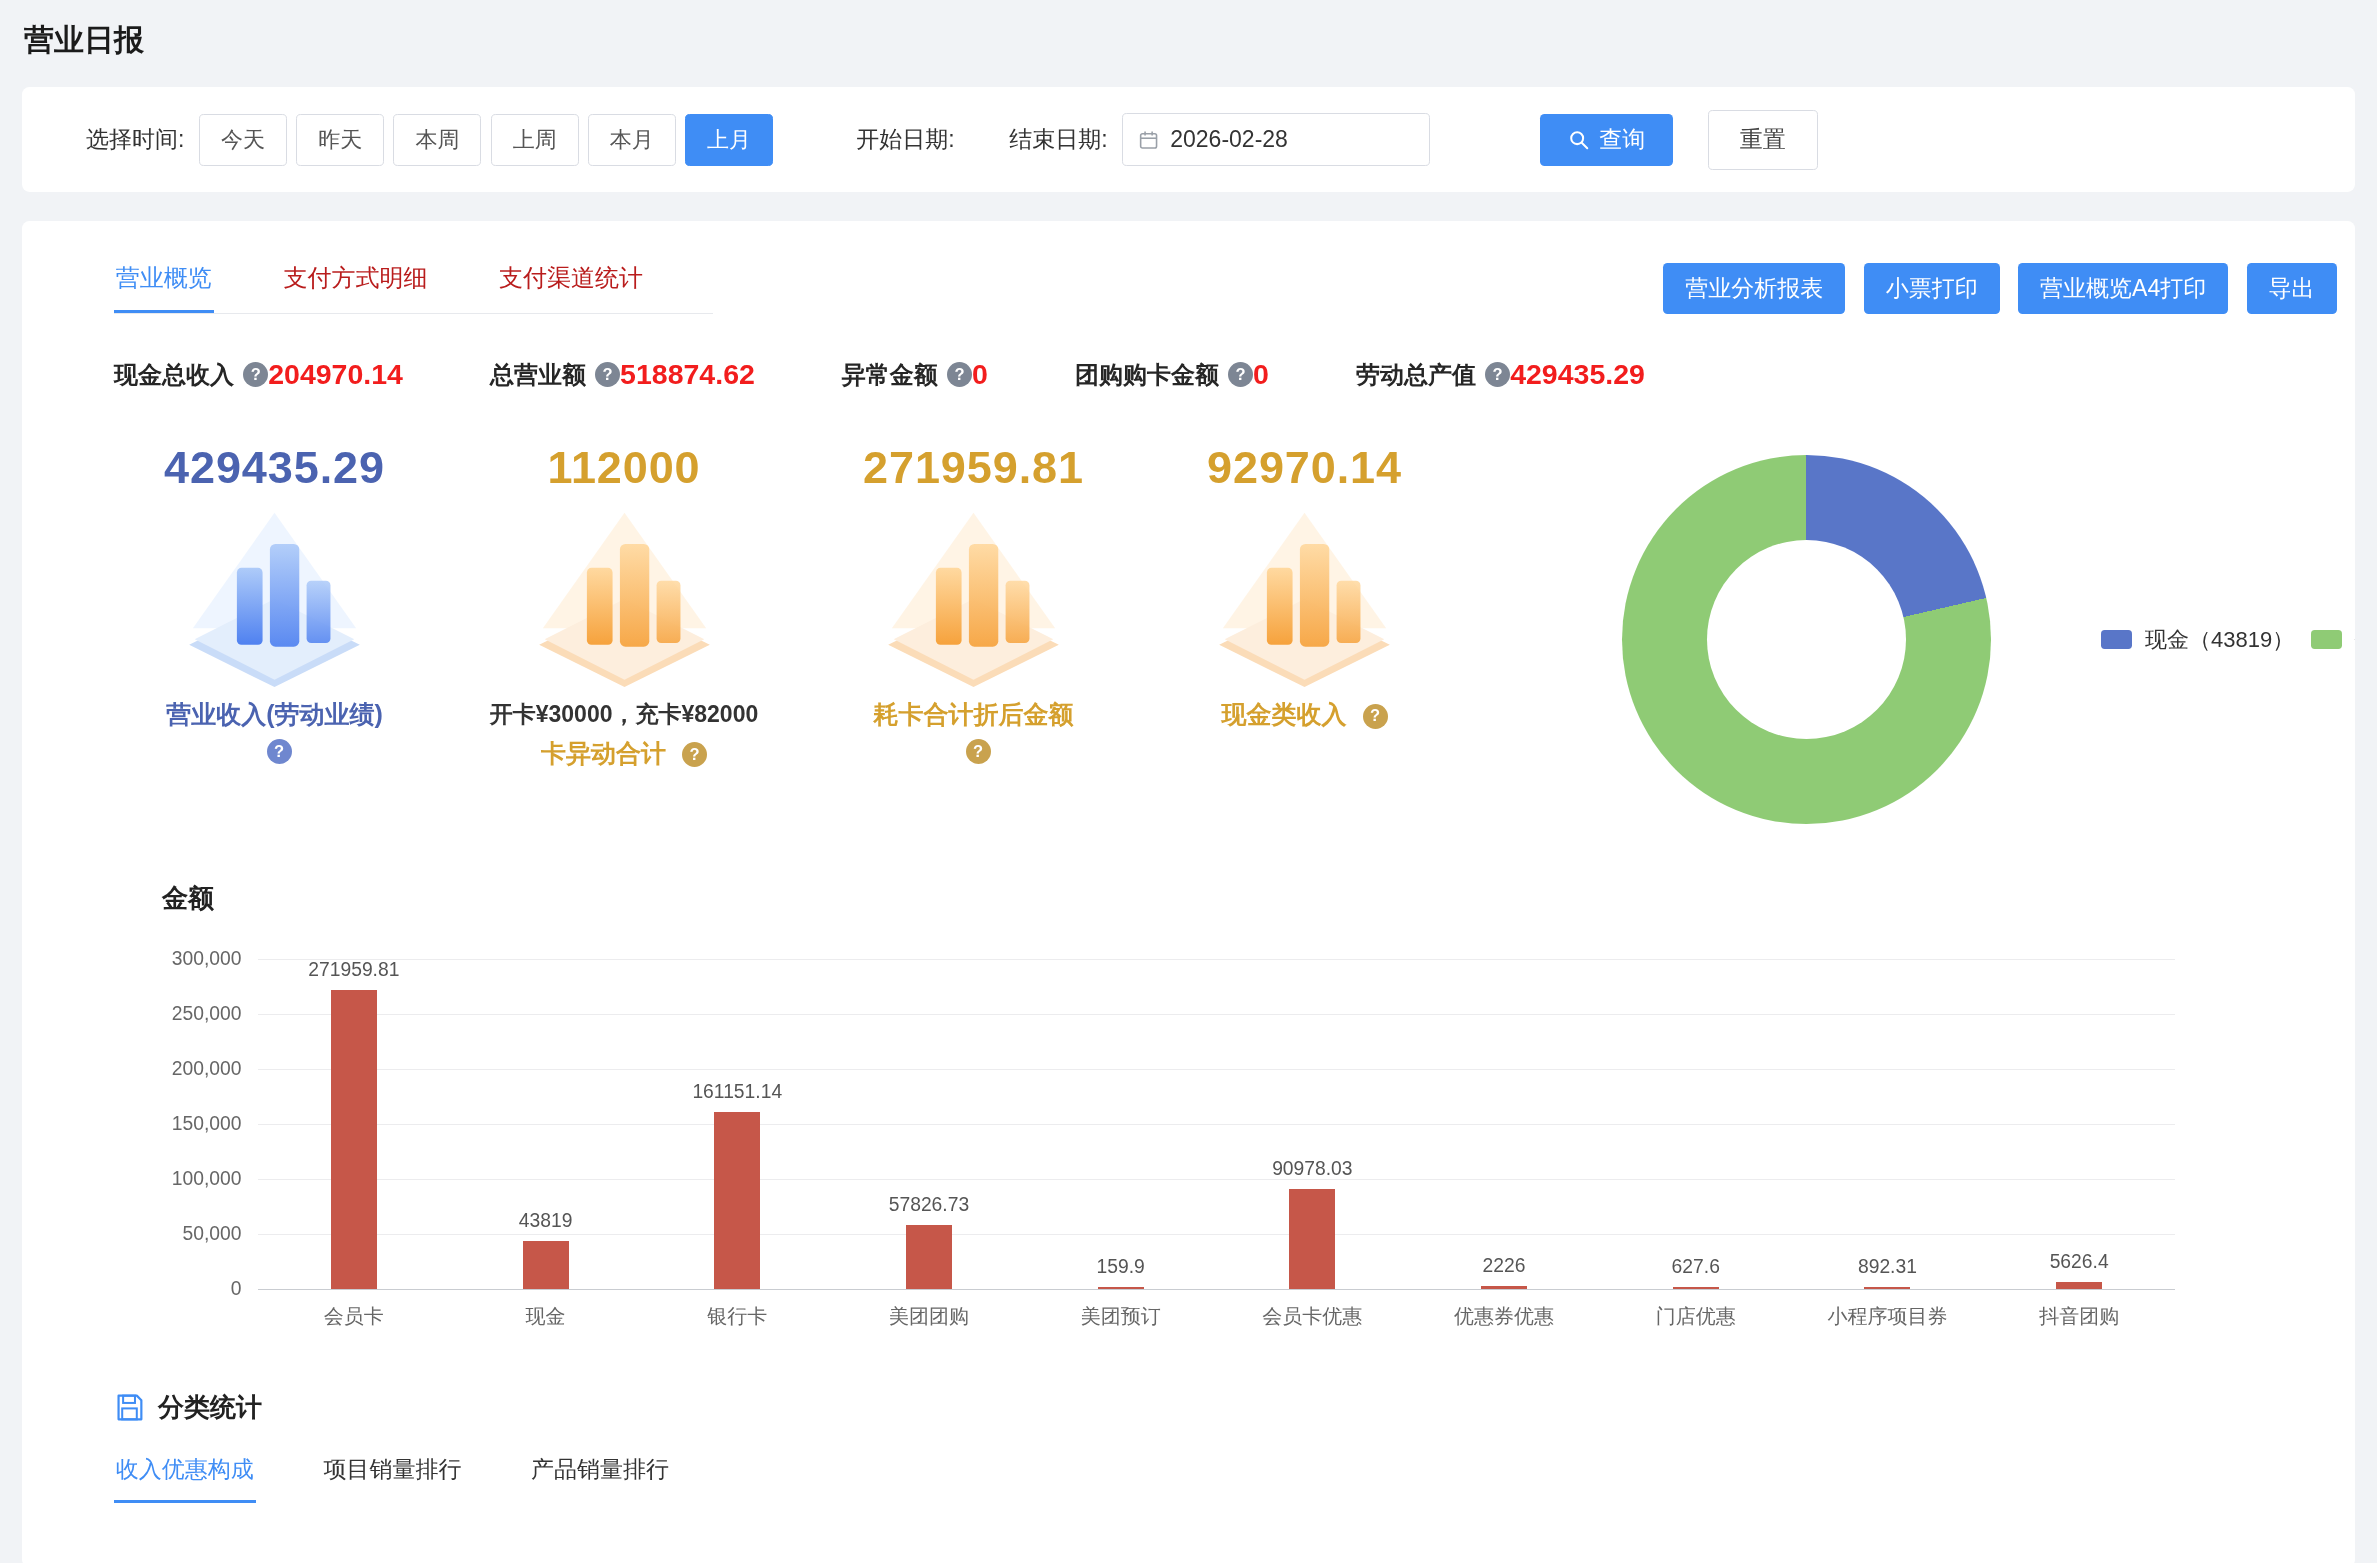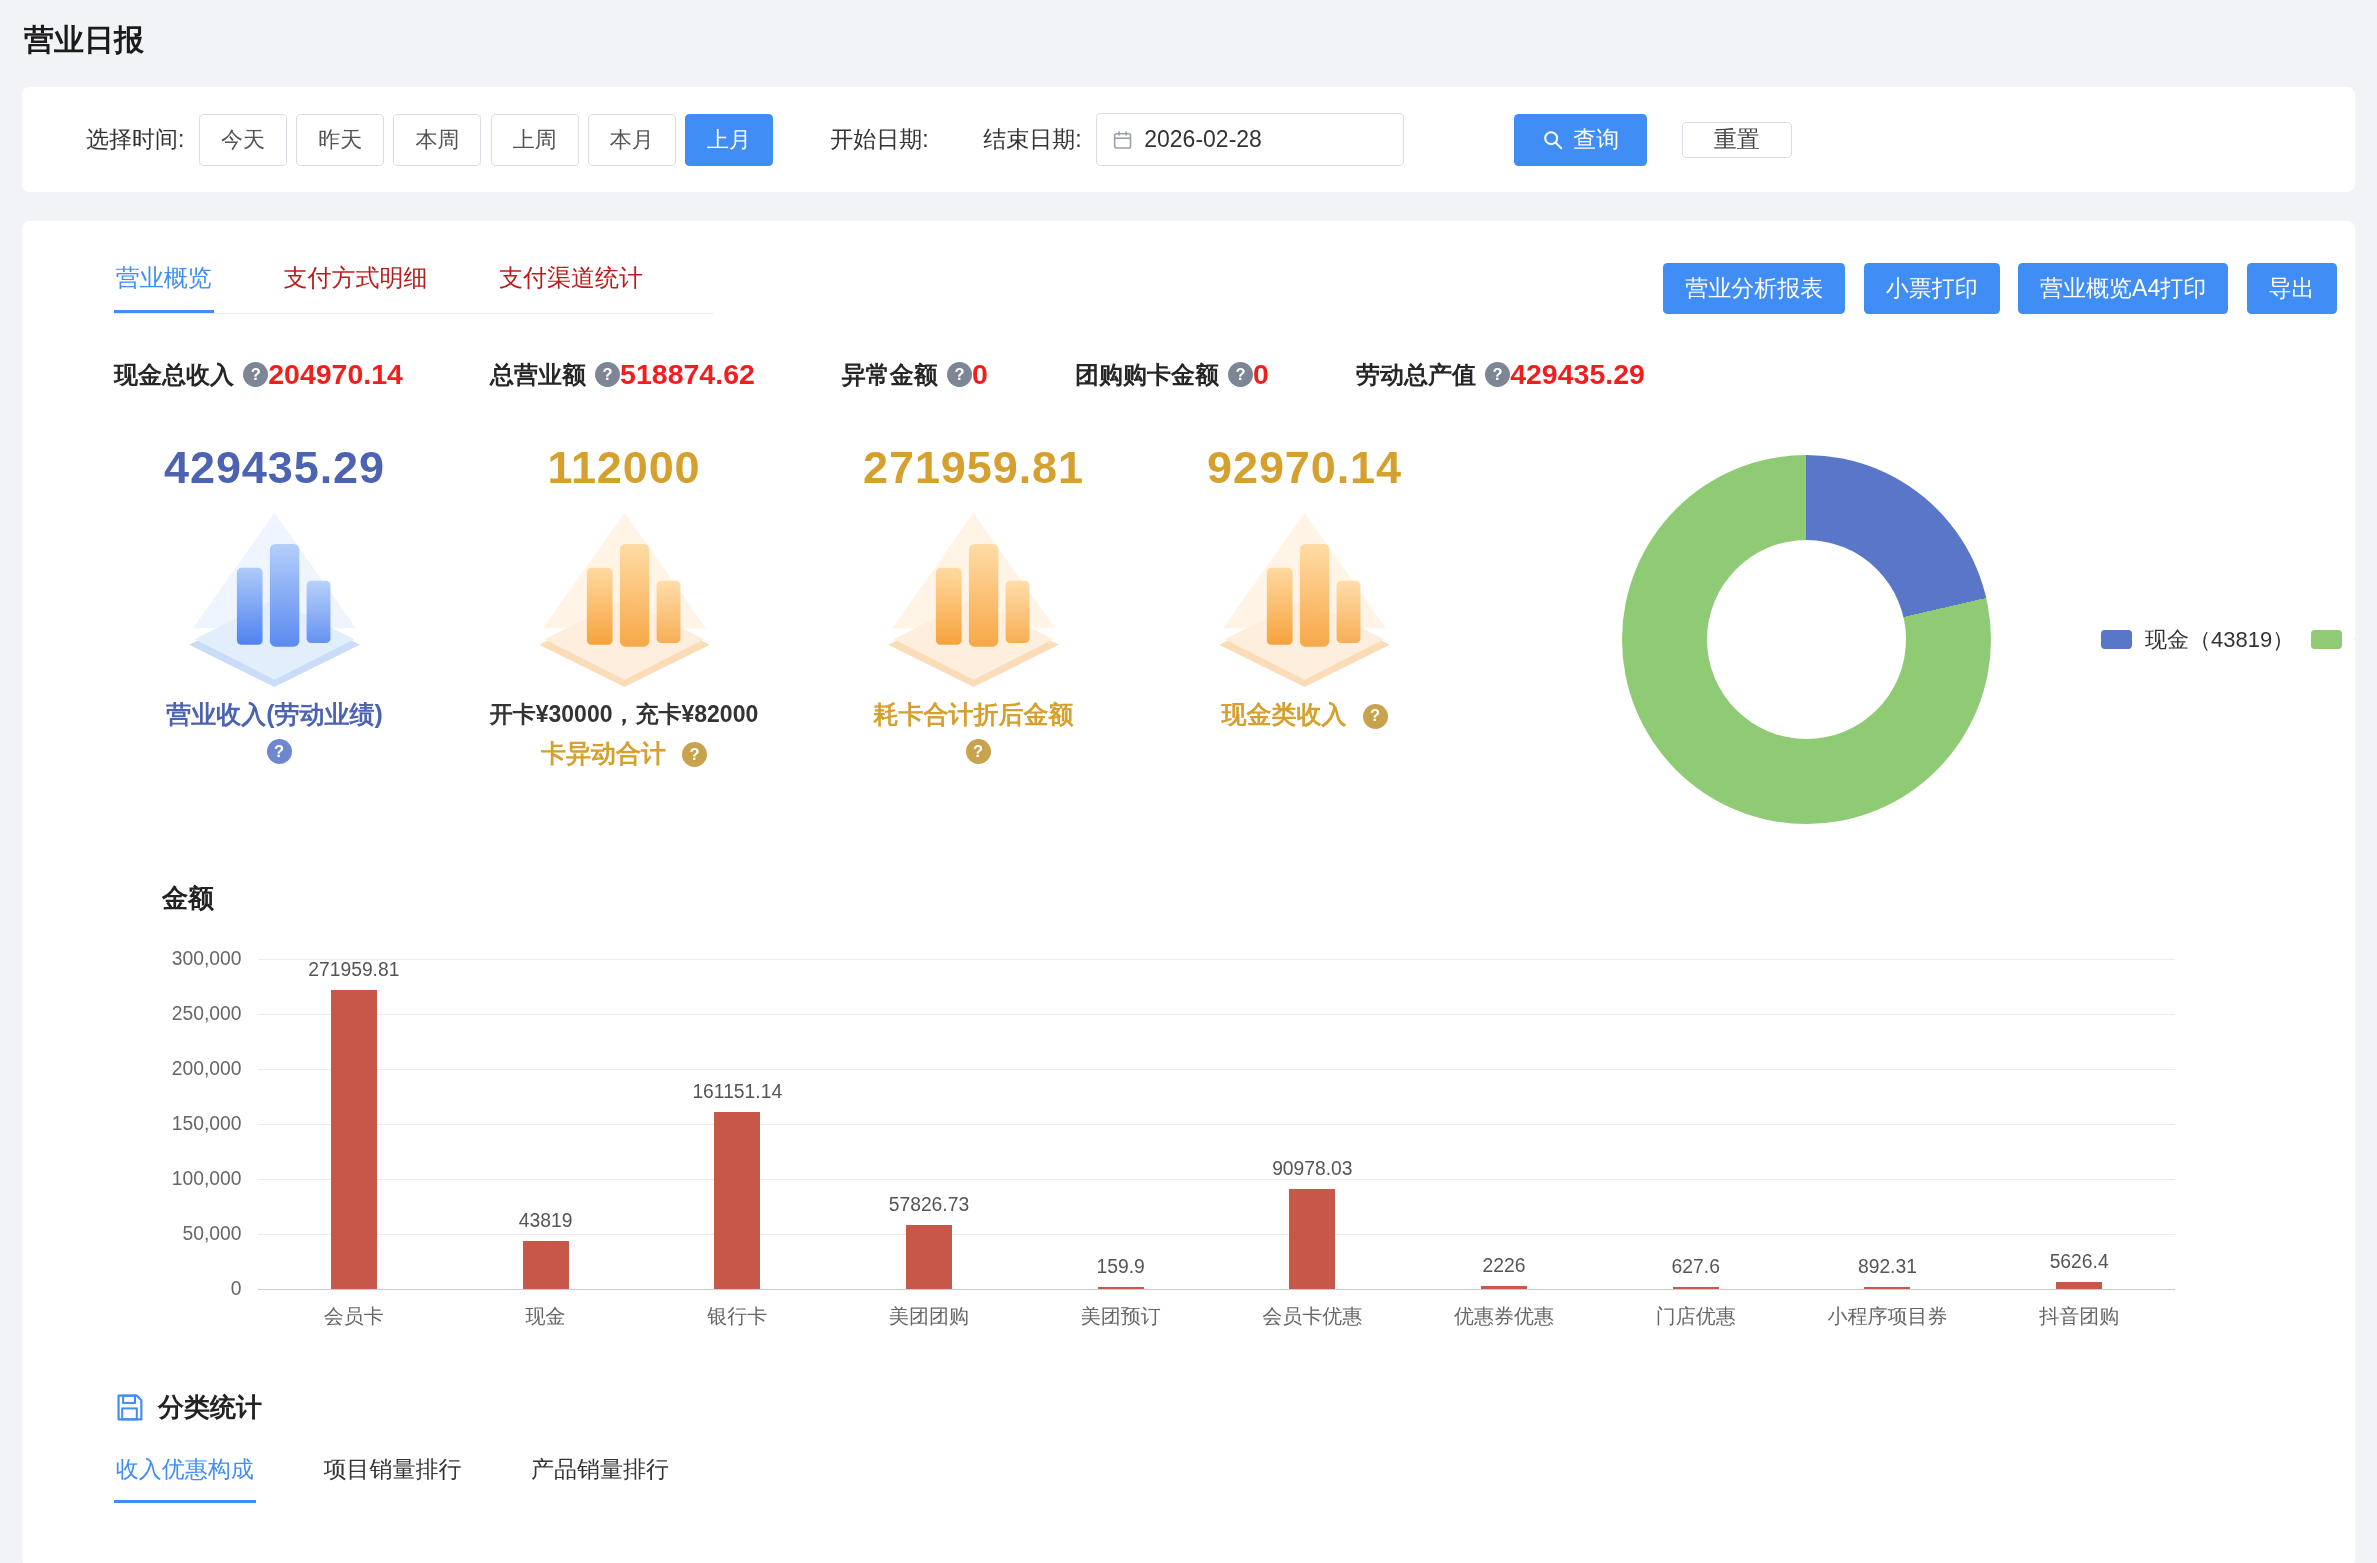--- a/index.html
+++ b/index.html
@@ -18,32 +18,32 @@
   .filter-bar {
     margin: 0 22px; background: #fff; border-radius: 7.4px; height: 105px;
     display: flex; align-items: center; padding: 0 64px;
   }
   .fb-label { font-size: 23px; color: #333; margin-right: 14.7px; white-space: nowrap; }
   .quick-btn {
     min-width: 88px; height: 52px; border: 0.9px solid #d9dce3; background: #fff; color: #555;
     font-size: 22px; border-radius: 4.6px; margin-right: 9.2px; padding: 0 18.4px;
   }
   .quick-btn.active { background: #3f8df5; border-color: #3f8df5; color: #fff; }
-  .date-group { display: flex; align-items: center; margin-left: 48px; }
+  .date-group { display: flex; align-items: center; margin-left: 74px; }
   .date-group + .date-group { margin-left: 40px; }
   .date-input {
     width: 308px; height: 53px; border: 0.9px solid #d9dce3; border-radius: 4.6px;
     display: flex; align-items: center; padding: 0 14.7px; gap: 11px; background: #fff;
   }
   .date-input input { border: none; outline: none; font-size: 23px; color: #333; width: 100%; font-family: inherit; background: transparent; }
   .query-btn {
     margin-left: 110px; height: 52px; padding: 0 27.6px; background: #3f8df5; color: #fff;
     border: none; border-radius: 4.6px; font-size: 23px; display: flex; align-items: center; gap: 9.2px;
   }
-  .reset-btn { margin-left: 35px; height: 36px; padding: 0 31px; background: #fff; border: 0.9px solid #d9dce3; border-radius: 4.6px; font-size: 23px; color: #444; }
+  .reset-btn { margin-left: 35px; height: 60px; padding: 0 31px; background: #fff; border: 0.9px solid #d9dce3; border-radius: 4.6px; font-size: 23px; color: #444; }
 
   
   .panel { margin: 29px 22px 0; background: #fff; border-radius: 7.4px; padding-top: 35px; height: 1346px; overflow: hidden; position: relative; }
 
   .tabs-row { display: flex; align-items: flex-end; padding: 0 18.4px 0 92px; }
   .tabs { display: flex; border-bottom: 0.9px solid #e7e9ed; }
   .tab { font-size: 24px; color: #b91c1c; margin-right: 68px; padding: 5.5px 1.8px 16.5px; border-bottom: 3.7px solid transparent; cursor: pointer; white-space: nowrap; }
   .tab.active { color: #3f8df5; border-bottom-color: #3f8df5; }
   .actions { margin-left: auto; display: flex; }
   .action-btn { height: 51px; padding: 0 22px; background: #3f8df5; color: #fff; border: none; border-radius: 4.6px; font-size: 23px; margin-left: 18.4px; white-space: nowrap; }

